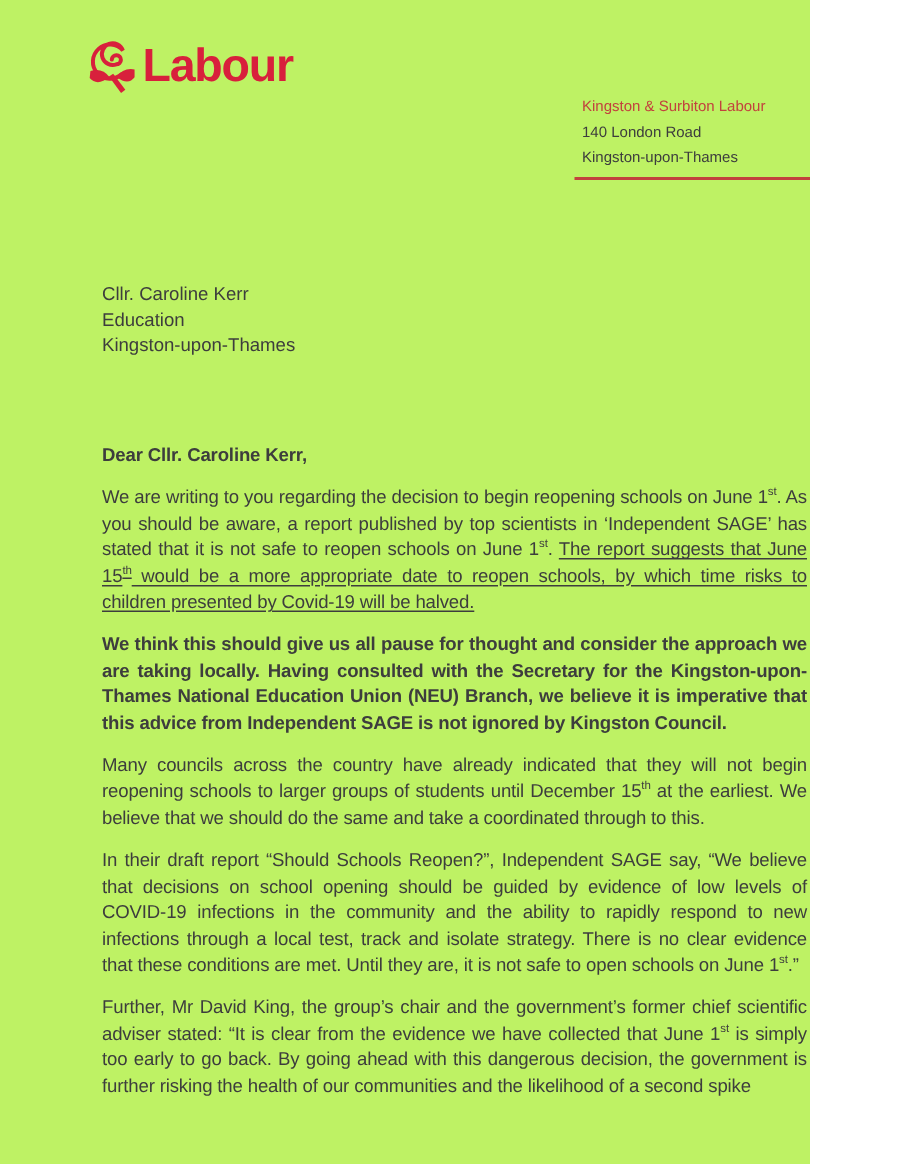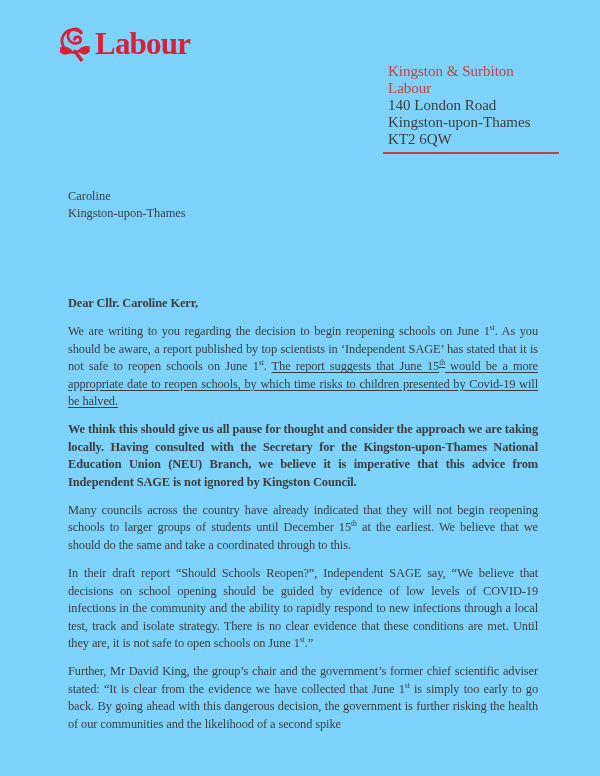--- a/index.html
+++ b/index.html
@@ -3,37 +3,37 @@
 <meta charset="utf-8">
 <style>
   :root{
     --labour-red:#d8203c;
     --accent-red:#c2423d;
     --text-color:#3d3d3d;
   }
   html,body{margin:0;padding:0;background:#ffffff;}
   .page{
     position:relative;
-    width:600px;height:776px;
-    background:#7dd3fc;
-    font-family:Liberation Serif, serif;
+    width:540px;height:776px;
+    background:#bef264;
+    font-family:Liberation Sans, sans-serif;
     color:var(--text-color);
     overflow:hidden;
   }
   
   .logo{position:absolute;left:56px;top:22px;display:flex;align-items:center;gap:1px;}
   .rose{display:inline-flex;}
   .wordmark{
     font-size:31px;font-weight:700;color:var(--labour-red);
     letter-spacing:-0.8px;line-height:1;
   }
   
   .sender{
     position:absolute;left:388px;top:63px;width:172px;
-    font-size:15px;line-height:17px;color:var(--text-color);
+    font-size:10px;line-height:17px;color:var(--text-color);
   }
   .sender-org{color:var(--accent-red);}
   .date-rule{
     height:2px;background:var(--accent-red);
     width:176px;margin-left:-5px;margin-top:4px;
   }
   
   .recipient{
     position:absolute;left:68px;top:188px;
     font-size:12.4px;line-height:17px;
@@ -68,26 +68,26 @@
         </g>
       </svg>
     </span>
     <span class="wordmark">Labour</span>
   </div>
 
   <div class="sender">
     <div class="sender-org">Kingston &amp; Surbiton Labour</div>
     <div>140 London Road</div>
     <div>Kingston-upon-Thames</div>
-    <div>KT2 6QW</div>
     <div class="date-rule"></div>
   </div>
 
   <div class="recipient">
-    <div>Caroline</div>
+    <div>Cllr. Caroline Kerr</div>
+    <div>Education</div>
     <div>Kingston-upon-Thames</div>
   </div>
 
   <div class="body">
     <p class="salutation">Dear Cllr. Caroline Kerr,</p>
     <div id="paragraphs">
         <p class="para"><span>We are writing to you regarding the decision to begin reopening schools on June 1</span><sup>st</sup><span>. As you should be aware, a report published by top scientists in ‘Independent SAGE’ has stated that it is not safe to reopen schools on June 1</span><sup>st</sup><span>. </span><span class="u">The report suggests that June 15</span><sup class="u">th</sup><span class="u"> would be a more appropriate date to reopen schools, by which time risks to children presented by Covid-19 will be halved.</span></p>
         <p class="para"><span class="b">We think this should give us all pause for thought and consider the approach we are taking locally. Having consulted with the Secretary for the Kingston-upon-Thames National Education Union (NEU) Branch, we believe it is imperative that this advice from Independent SAGE is not ignored by Kingston Council.</span></p>
         <p class="para"><span>Many councils across the country have already indicated that they will not begin reopening schools to larger groups of students until December 15</span><sup>th</sup><span> at the earliest. We believe that we should do the same and take a coordinated through to this.</span></p>
         <p class="para"><span>In their draft report “Should Schools Reopen?”, Independent SAGE say, “We believe that decisions on school opening should be guided by evidence of low levels of COVID-19 infections in the community and the ability to rapidly respond to new infections through a local test, track and isolate strategy. There is no clear evidence that these conditions are met. Until they are, it is not safe to open schools on June 1</span><sup>st</sup><span>.”</span></p>

